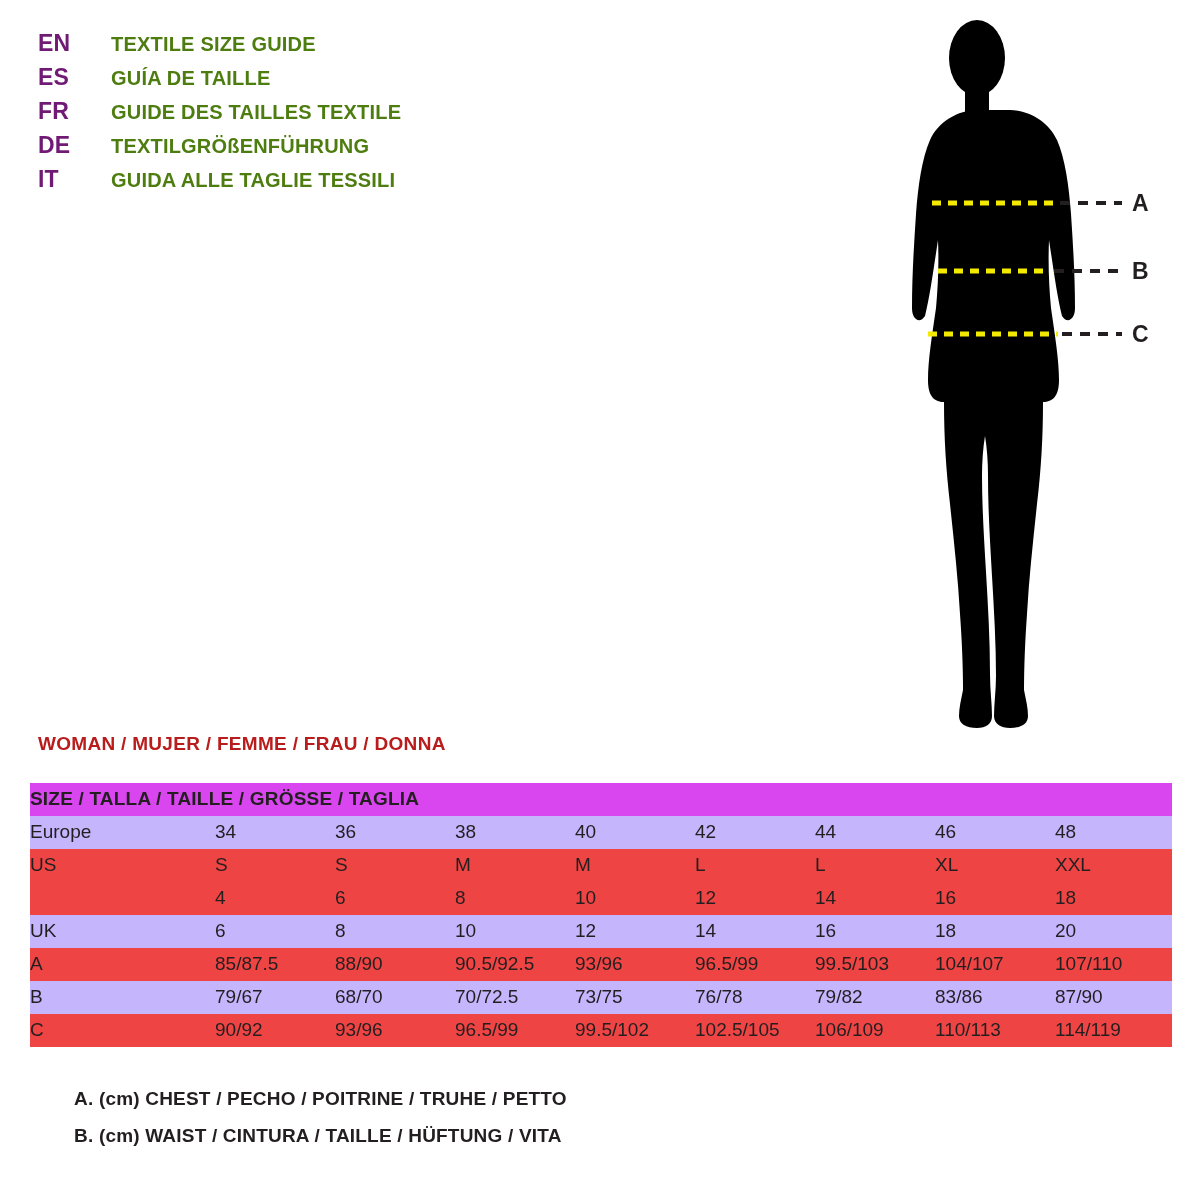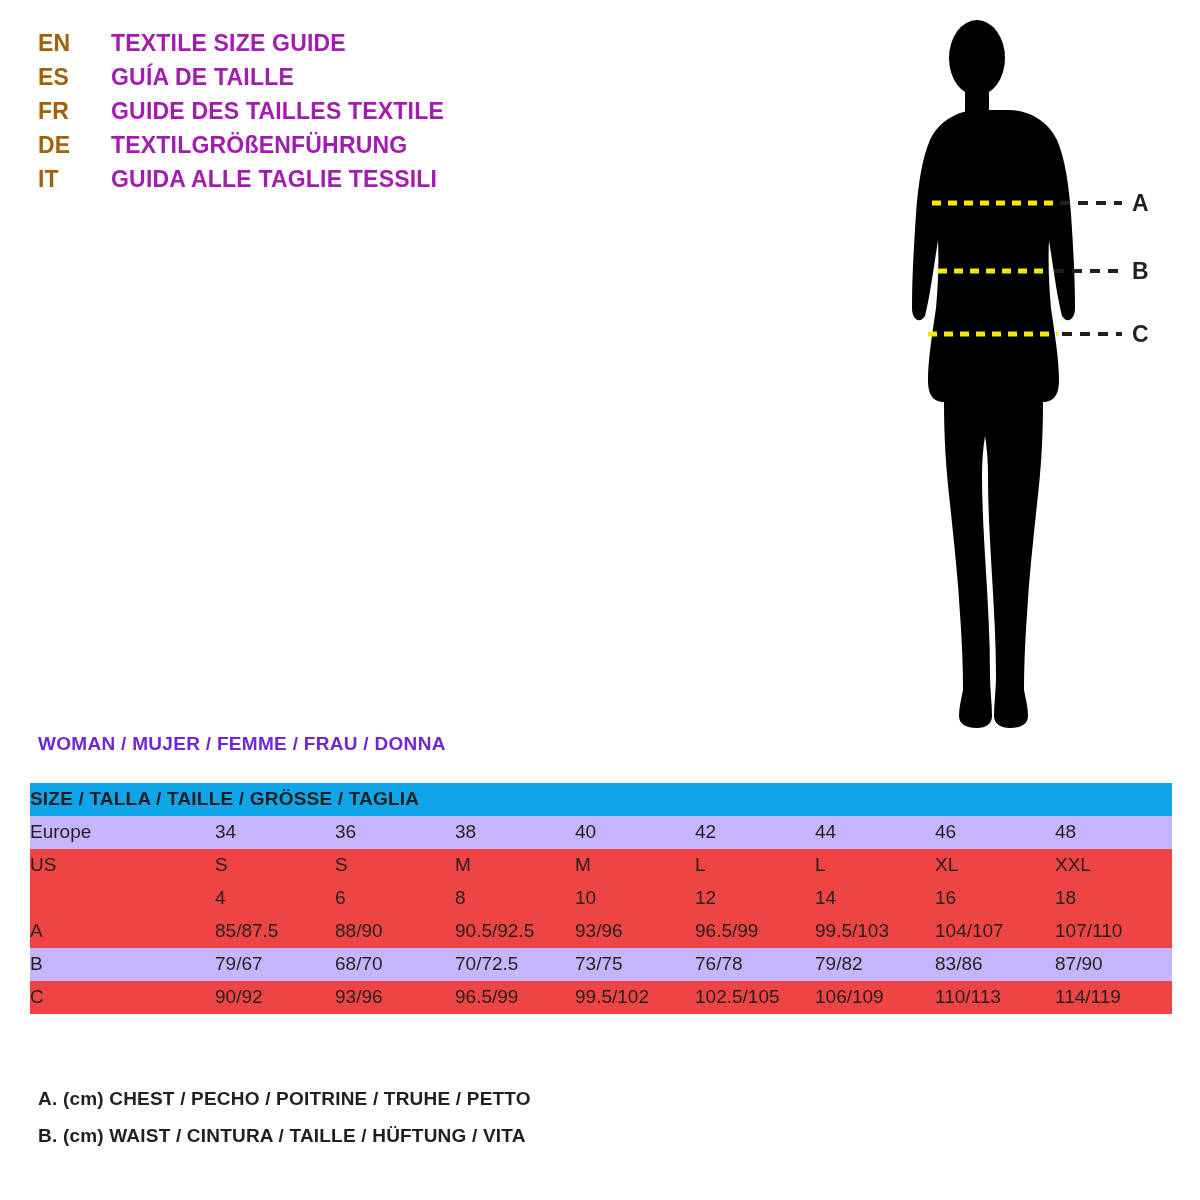--- a/index.html
+++ b/index.html
@@ -26,27 +26,27 @@
   .lang-row {
     display: flex;
     align-items: baseline;
     margin-bottom: 7px;
   }
   .lang-code {
     width: 73px;
     font-size: 23px;
     font-weight: bold;
     letter-spacing: 0.2px;
-    color: #a16207;
+    color: #701a75;
   }
   .lang-text {
-    font-size: 23px;
+    font-size: 20px;
     font-weight: bold;
     letter-spacing: 0.2px;
-    color: #a21caf;
+    color: #4d7c0f;
     white-space: nowrap;
   }
 
   
   .figure-area {
     position: absolute;
     top: 18px;
     left: 860px;
     width: 330px;
     height: 720px;
@@ -61,39 +61,39 @@
   }
 
   
   .section-title {
     position: absolute;
     top: 733px;
     left: 38px;
     font-size: 19px;
     font-weight: bold;
     letter-spacing: 0.3px;
-    color: #6d28d9;
+    color: #b91c1c;
   }
 
   table.size-table {
     position: absolute;
     top: 783px;
     left: 30px;
     width: 1142px;
     border-collapse: collapse;
     table-layout: fixed;
   }
   table.size-table td {
     font-size: 19px;
     color: #231f20;
     padding: 5px 0 6px 0;
     height: 21px;
   }
   .head-row td {
-    background: #0ea5e9;
+    background: #d946ef;
     font-weight: bold;
     font-size: 18px;
     letter-spacing: 0.2px;
   }
   .row-light td { background: #c4b5fd; }
   .row-dark td  { background: #ef4444; }
 
   td.label-cell {
     padding-left: 10px;
     text-align: left;
@@ -108,20 +108,21 @@
     position: absolute;
     top: 1088px;
     left: 38px;
   }
   .footnote {
     font-size: 19px;
     font-weight: bold;
     color: #231f20;
     margin-bottom: 15px;
     letter-spacing: 0.2px;
+    margin-left: 36px;
   }
 </style>
 </head>
 <body>
 
 <div class="lang-block">
   <div class="lang-row">
     <span class="lang-code">EN</span>
     <span class="lang-text">TEXTILE SIZE GUIDE</span>
   </div>
@@ -251,20 +252,31 @@
       <td class="val-cell">4</td>
       <td class="val-cell">6</td>
       <td class="val-cell">8</td>
       <td class="val-cell">10</td>
       <td class="val-cell">12</td>
       <td class="val-cell">14</td>
       <td class="val-cell">16</td>
       <td class="val-cell">18</td>
     </tr>
 
+    <tr class="row-light">
+      <td class="label-cell">UK</td>
+      <td class="val-cell">6</td>
+      <td class="val-cell">8</td>
+      <td class="val-cell">10</td>
+      <td class="val-cell">12</td>
+      <td class="val-cell">14</td>
+      <td class="val-cell">16</td>
+      <td class="val-cell">18</td>
+      <td class="val-cell">20</td>
+    </tr>
 
     <tr class="row-dark">
       <td class="label-cell">A</td>
       <td class="val-cell">85/87.5</td>
       <td class="val-cell">88/90</td>
       <td class="val-cell">90.5/92.5</td>
       <td class="val-cell">93/96</td>
       <td class="val-cell">96.5/99</td>
       <td class="val-cell">99.5/103</td>
       <td class="val-cell">104/107</td>

